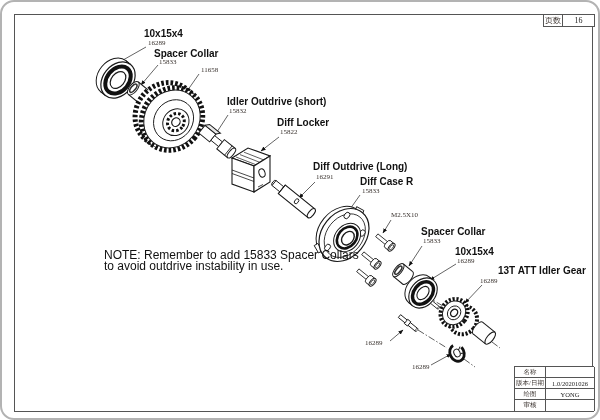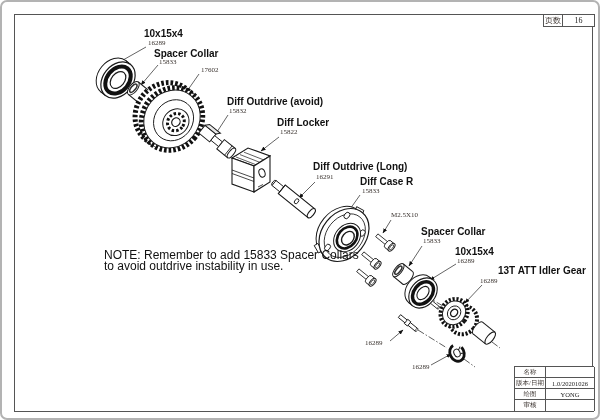--- a/index.html
+++ b/index.html
@@ -1,18 +1,18 @@
 <!DOCTYPE html>
 <html><head>
 <meta charset="utf-8">
 <style>
   html,body{margin:0;padding:0;background:#fff;}
   .page{
     position:relative;width:600px;height:420px;background:#ffffff;
-    border:2px solid #b3b3b3;border-radius:7px;box-sizing:border-box;
+    border:2px solid #b3b3b3;border-radius:14px;box-sizing:border-box;
     font-family:"Liberation Sans",sans-serif;overflow:hidden;
   }
   .frame{
     position:absolute;left:12px;top:12px;width:579px;height:398px;
     border:1px solid #555;box-sizing:border-box;
   }
   
   .pagebox{
     position:absolute;left:541px;top:12px;height:13px;display:flex;
     border:1px solid #555;box-sizing:border-box;background:#fff;
@@ -252,23 +252,23 @@
       <line class="ln" x1="6.5" y1="3" x2="3" y2="2" stroke-width="1"></line>
     </g>
   </svg>
 
   <div class="part-label" style="left:142px;top:26px">10x15x4</div>
   <div class="part-num" style="left:146px;top:37px">16289</div>
 
   <div class="part-label" style="left:152px;top:46px">Spacer Collar</div>
   <div class="part-num" style="left:157px;top:56px">15833</div>
 
-  <div class="part-num" style="left:199px;top:64px">17602</div>
-
-  <div class="part-label" style="left:225px;top:94px">Diff Outdrive (avoid)</div>
+  <div class="part-num" style="left:199px;top:64px">11658</div>
+
+  <div class="part-label" style="left:225px;top:94px">Idler Outdrive (short)</div>
   <div class="part-num" style="left:227px;top:105px">15832</div>
 
   <div class="part-label" style="left:275px;top:115px">Diff Locker</div>
   <div class="part-num" style="left:278px;top:126px">15822</div>
 
   <div class="part-label" style="left:311px;top:159px">Diff Outdrive (Long)</div>
   <div class="part-num" style="left:314px;top:171px">16291</div>
 
   <div class="part-label" style="left:358px;top:174px">Diff Case R</div>
   <div class="part-num" style="left:360px;top:185px">15833</div>

